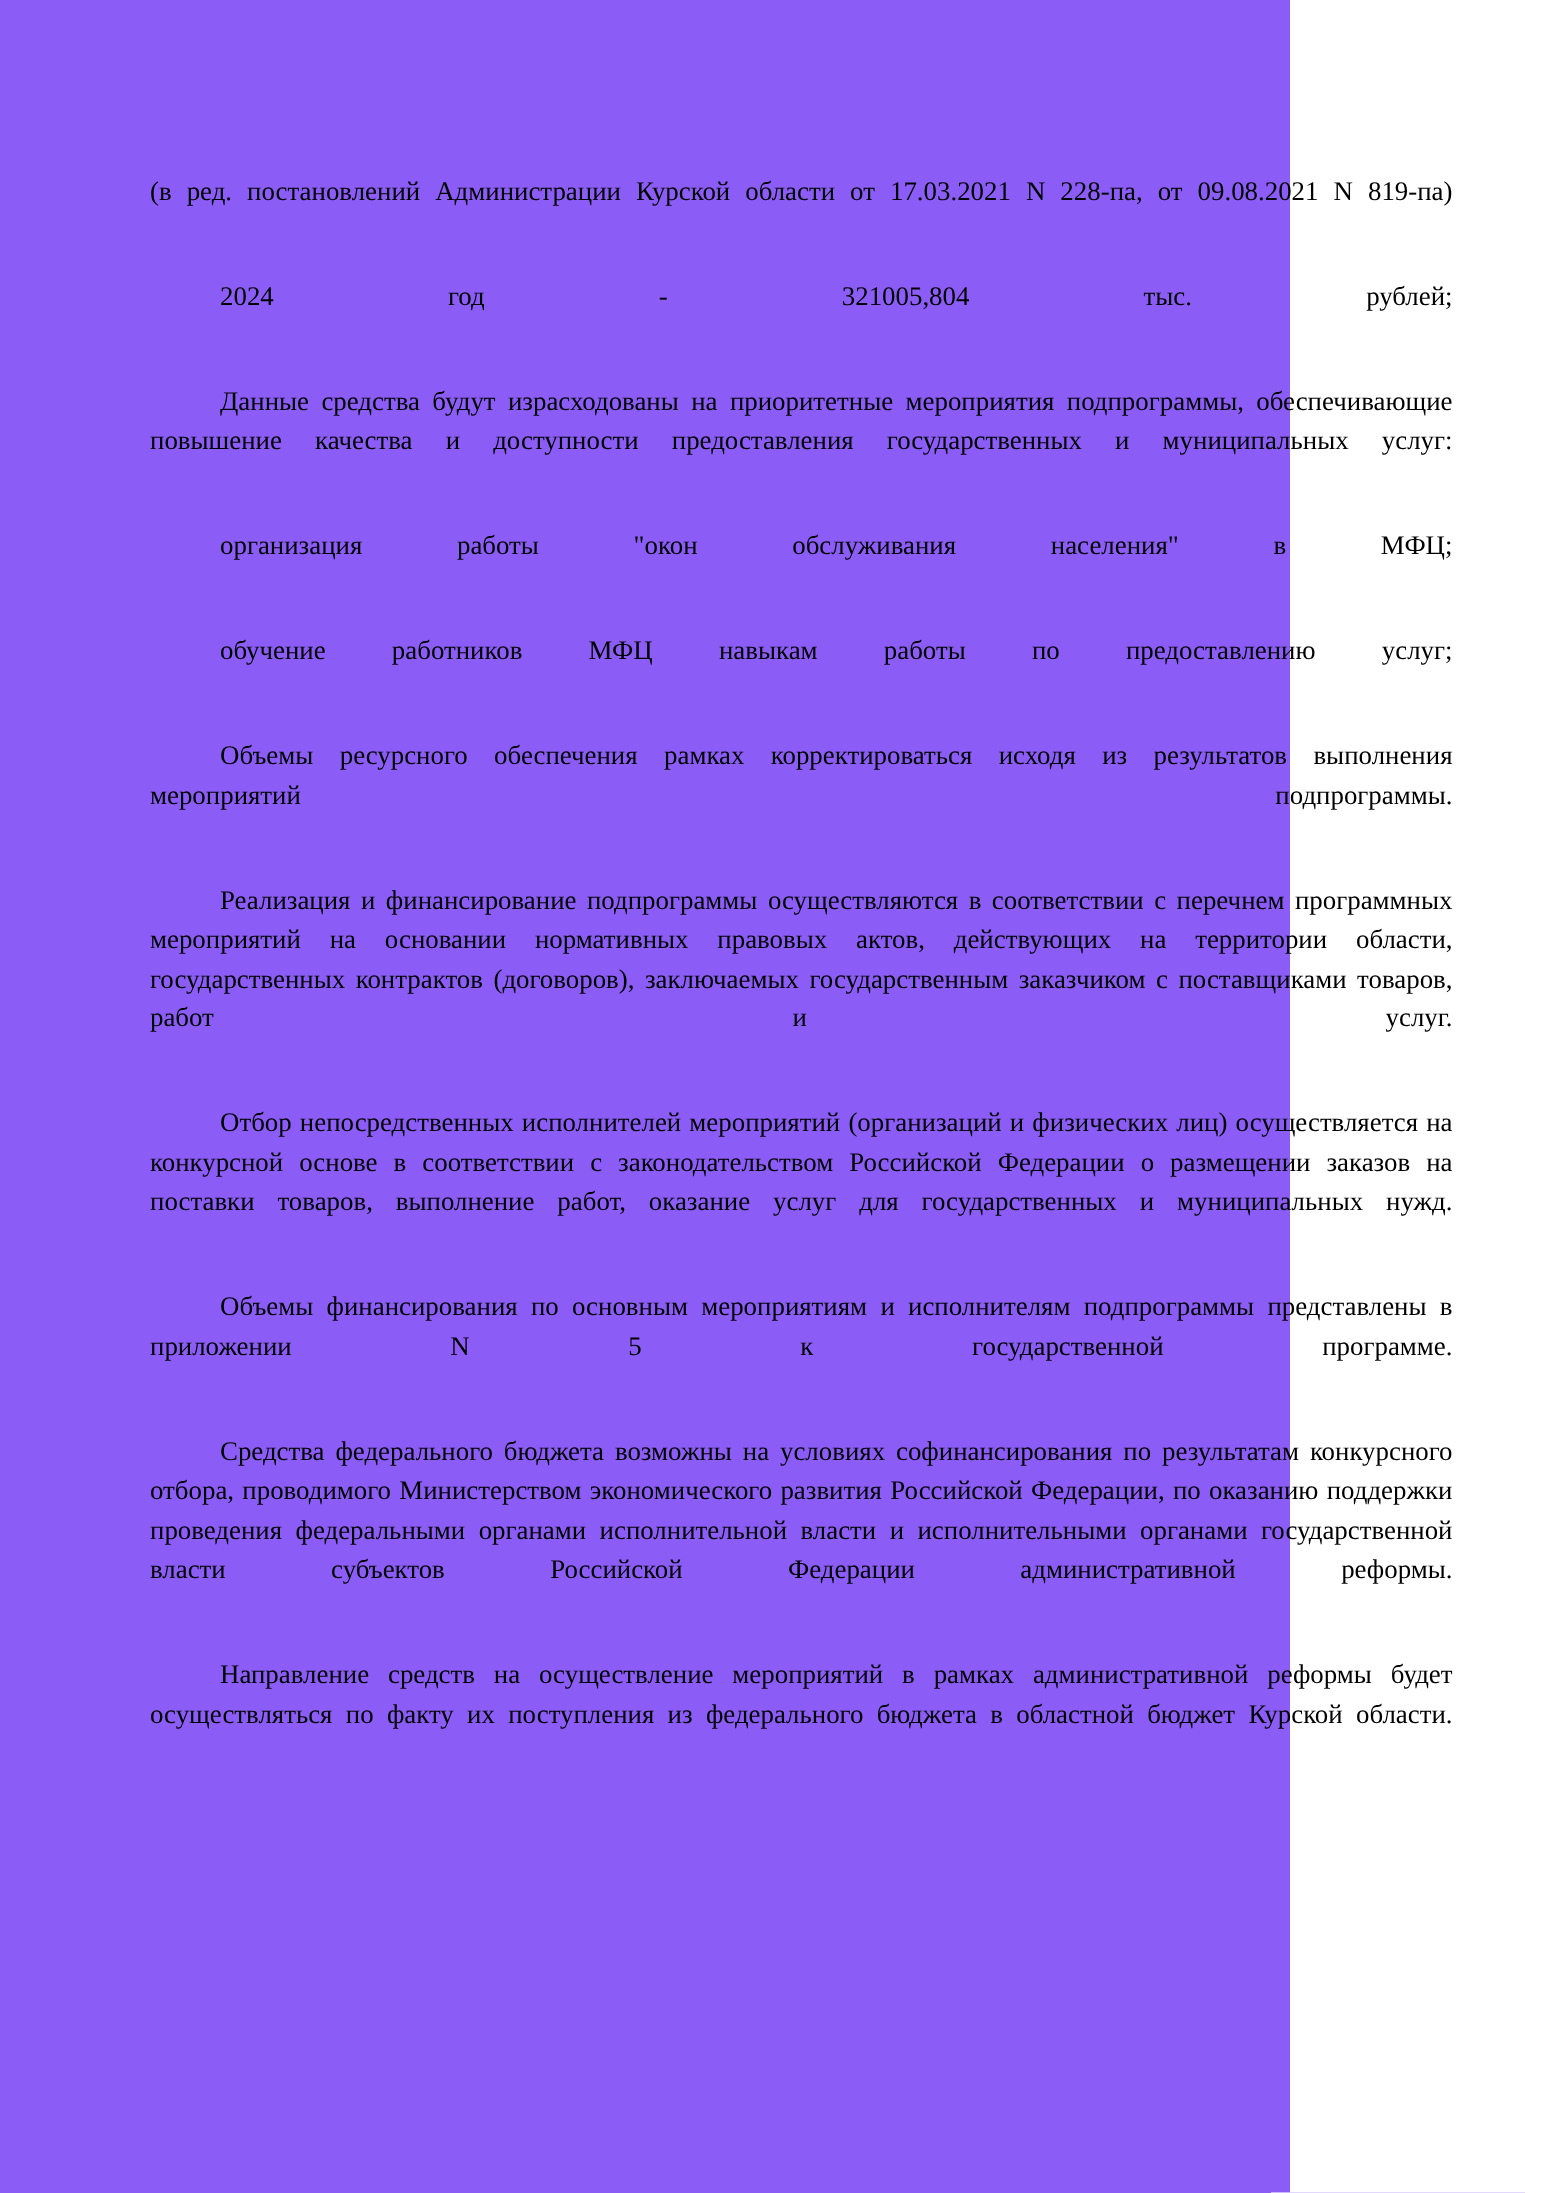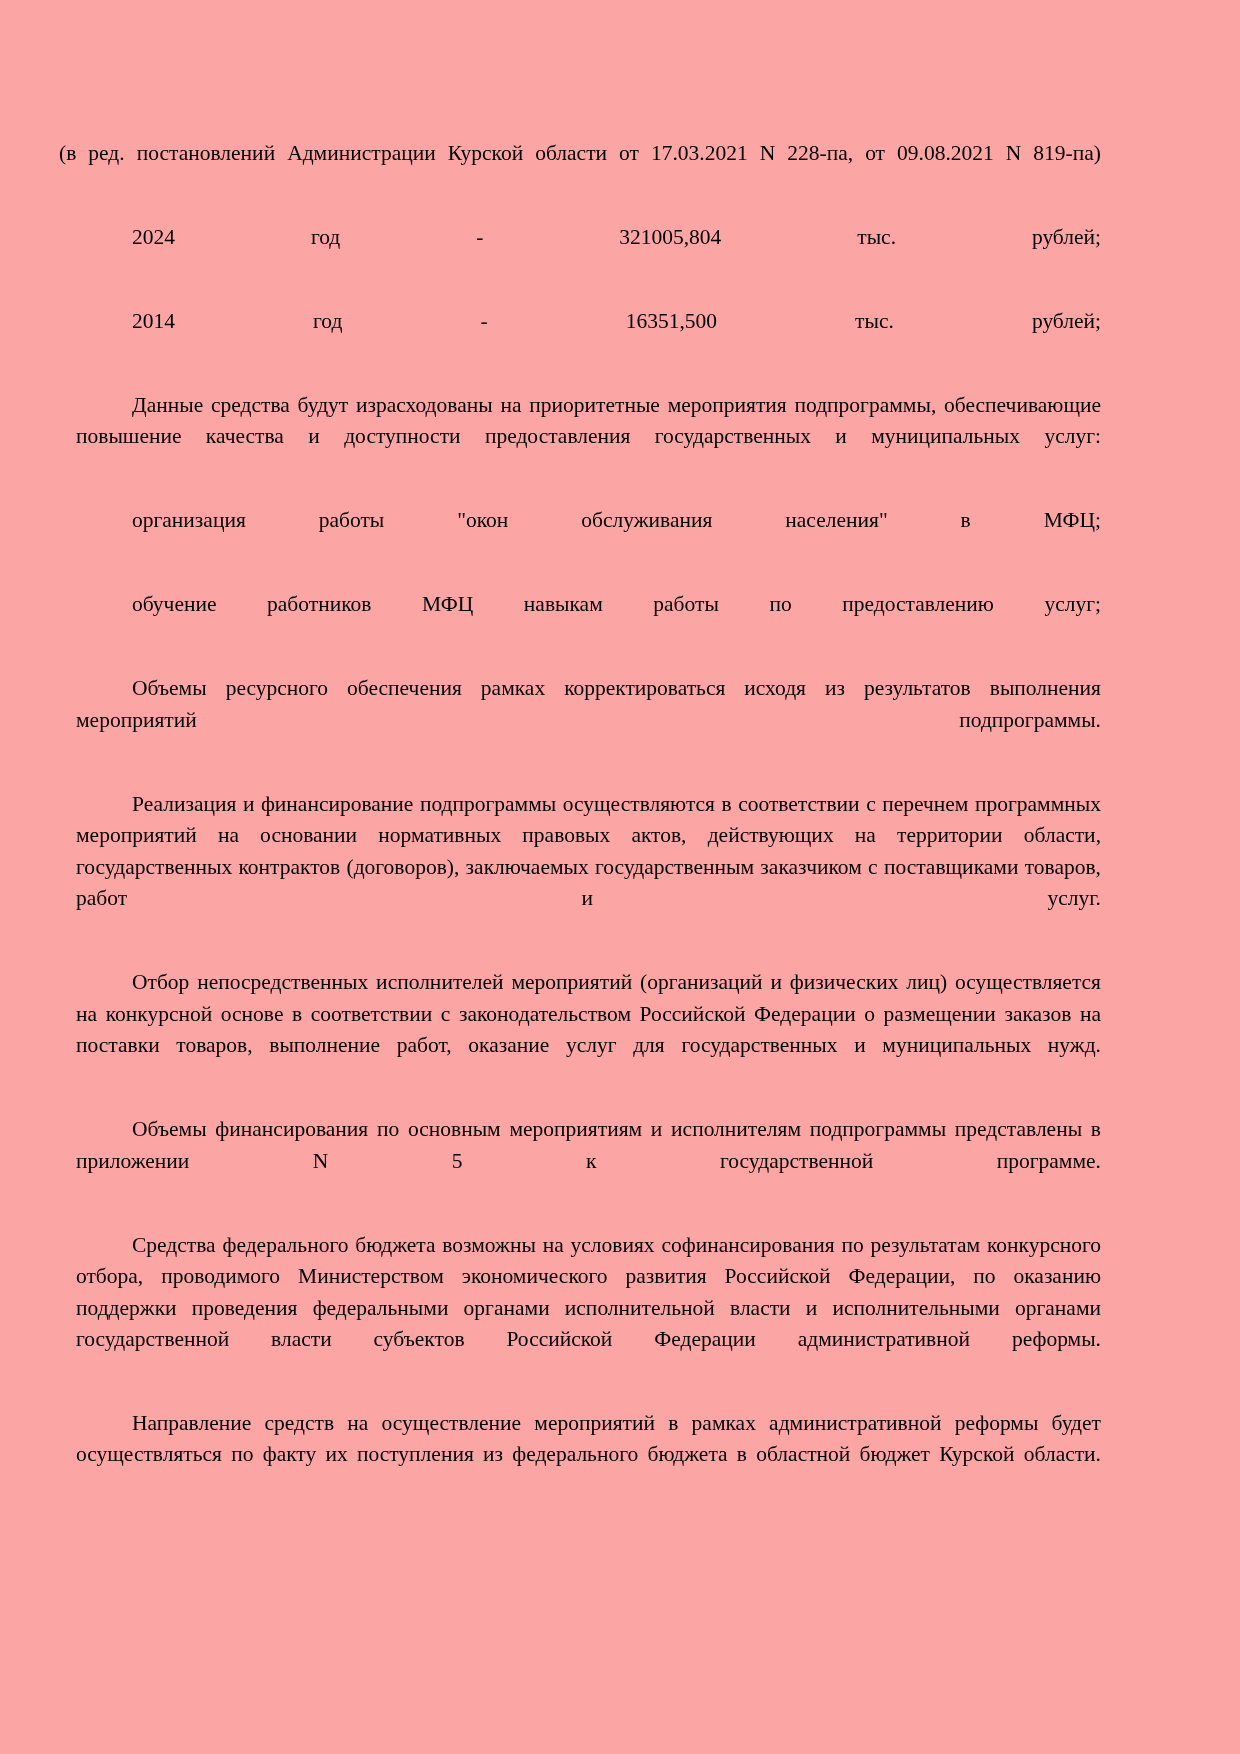--- a/index.html
+++ b/index.html
@@ -9,43 +9,42 @@
   }
   body {
     width: 1240px;
     height: 1754px;
     font-family: "Liberation Serif", "DejaVu Serif", serif;
     color: #000000;
     -webkit-font-smoothing: antialiased;
   }
   .page {
     position: relative;
-    width: 1240px;
+    width: 1032px;
     height: 1754px;
-    background: #fca5a5;
+    background: #8b5cf6;
     box-sizing: border-box;
-    padding: 138px 98px 60px 59px;
+    padding: 138px 98px 60px 120px;
   }
   .doc-body {
     width: 1042px;
   }
   p.para {
     margin: 0 0 0 0;
     font-size: 21.5px;
     line-height: 1.465;
     text-align: justify;
     text-justify: inter-word;
     hyphens: none;
   }
   p.para + p.para {
     margin-top: 21px;
   }
   p.indent {
     text-indent: 56px;
-    margin-left: 17px;
   }
   p.noindent {
     text-indent: 0;
   }
   
   p.para::after {
     content: "";
     display: inline-block;
     width: 100%;
   }
@@ -54,21 +53,20 @@
 <body>
 
 <div class="page">
   <div class="doc-body">
 
     <p class="para noindent">(в ред. постановлений Администрации Курской области от 17.03.2021 N 228-па, от 09.08.2021 N 819-па)</p>
 
     <p class="para indent">2024 год - 321005,804 тыс. рублей;</p>
 
 
-    <p class="para indent">2014 год - 16351,500 тыс. рублей;</p>
 
 
     <p class="para indent">Данные средства будут израсходованы на приоритетные мероприятия подпрограммы, обеспечивающие повышение качества и доступности предоставления государственных и муниципальных услуг:</p>
 
     <p class="para indent">организация работы "окон обслуживания населения" в МФЦ;</p>
 
     <p class="para indent">обучение работников МФЦ навыкам работы по предоставлению услуг;</p>
 
 
     <p class="para indent">Объемы ресурсного обеспечения рамках корректироваться исходя из результатов выполнения мероприятий подпрограммы.</p>

